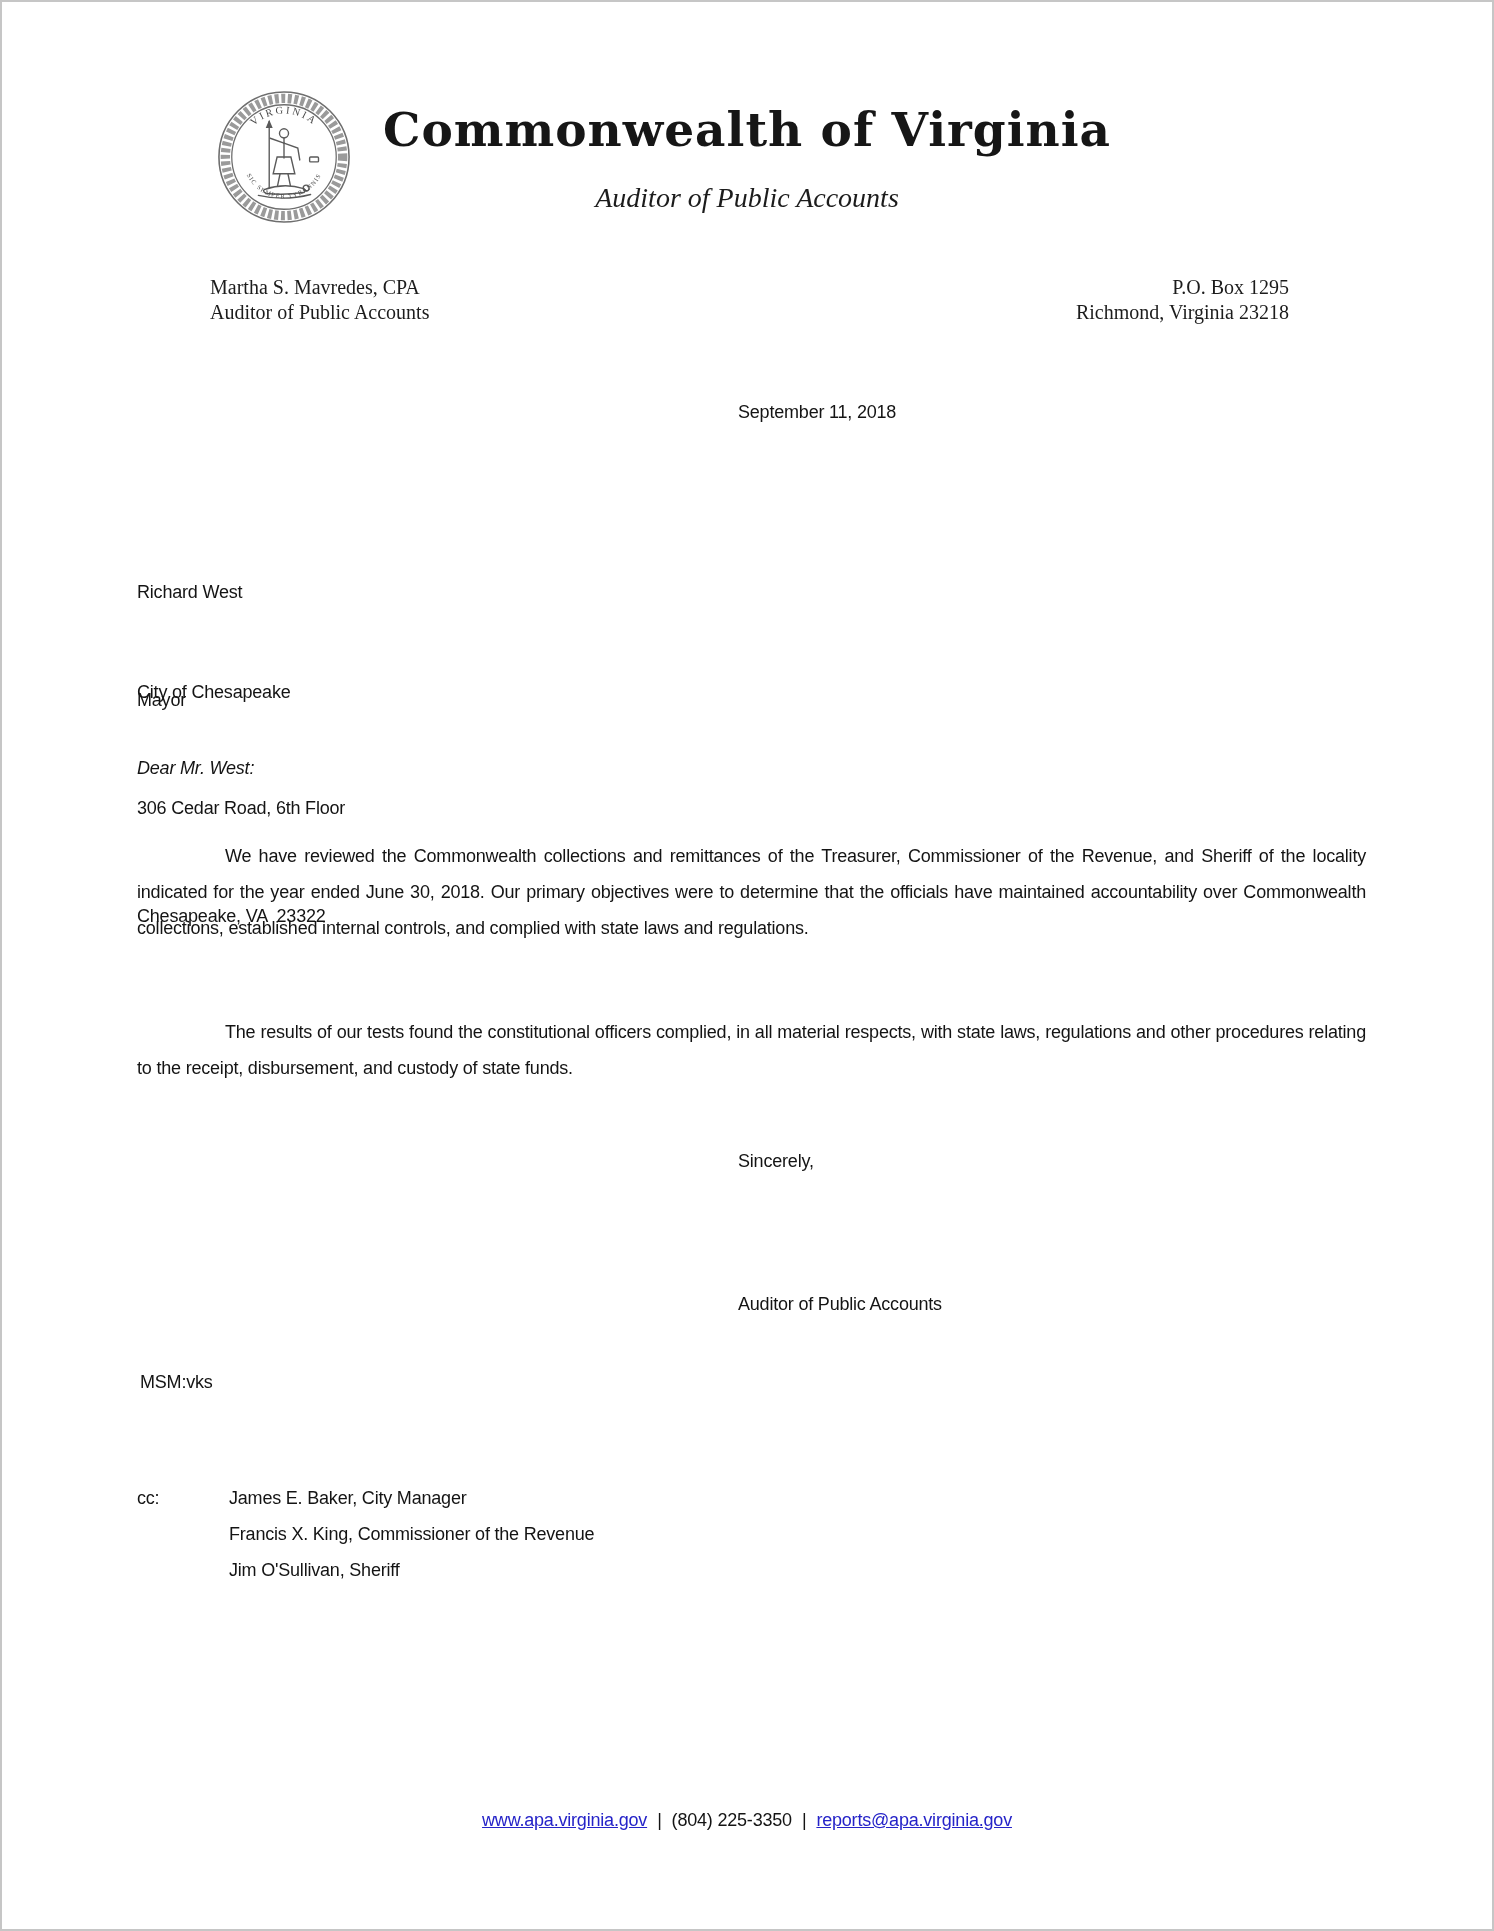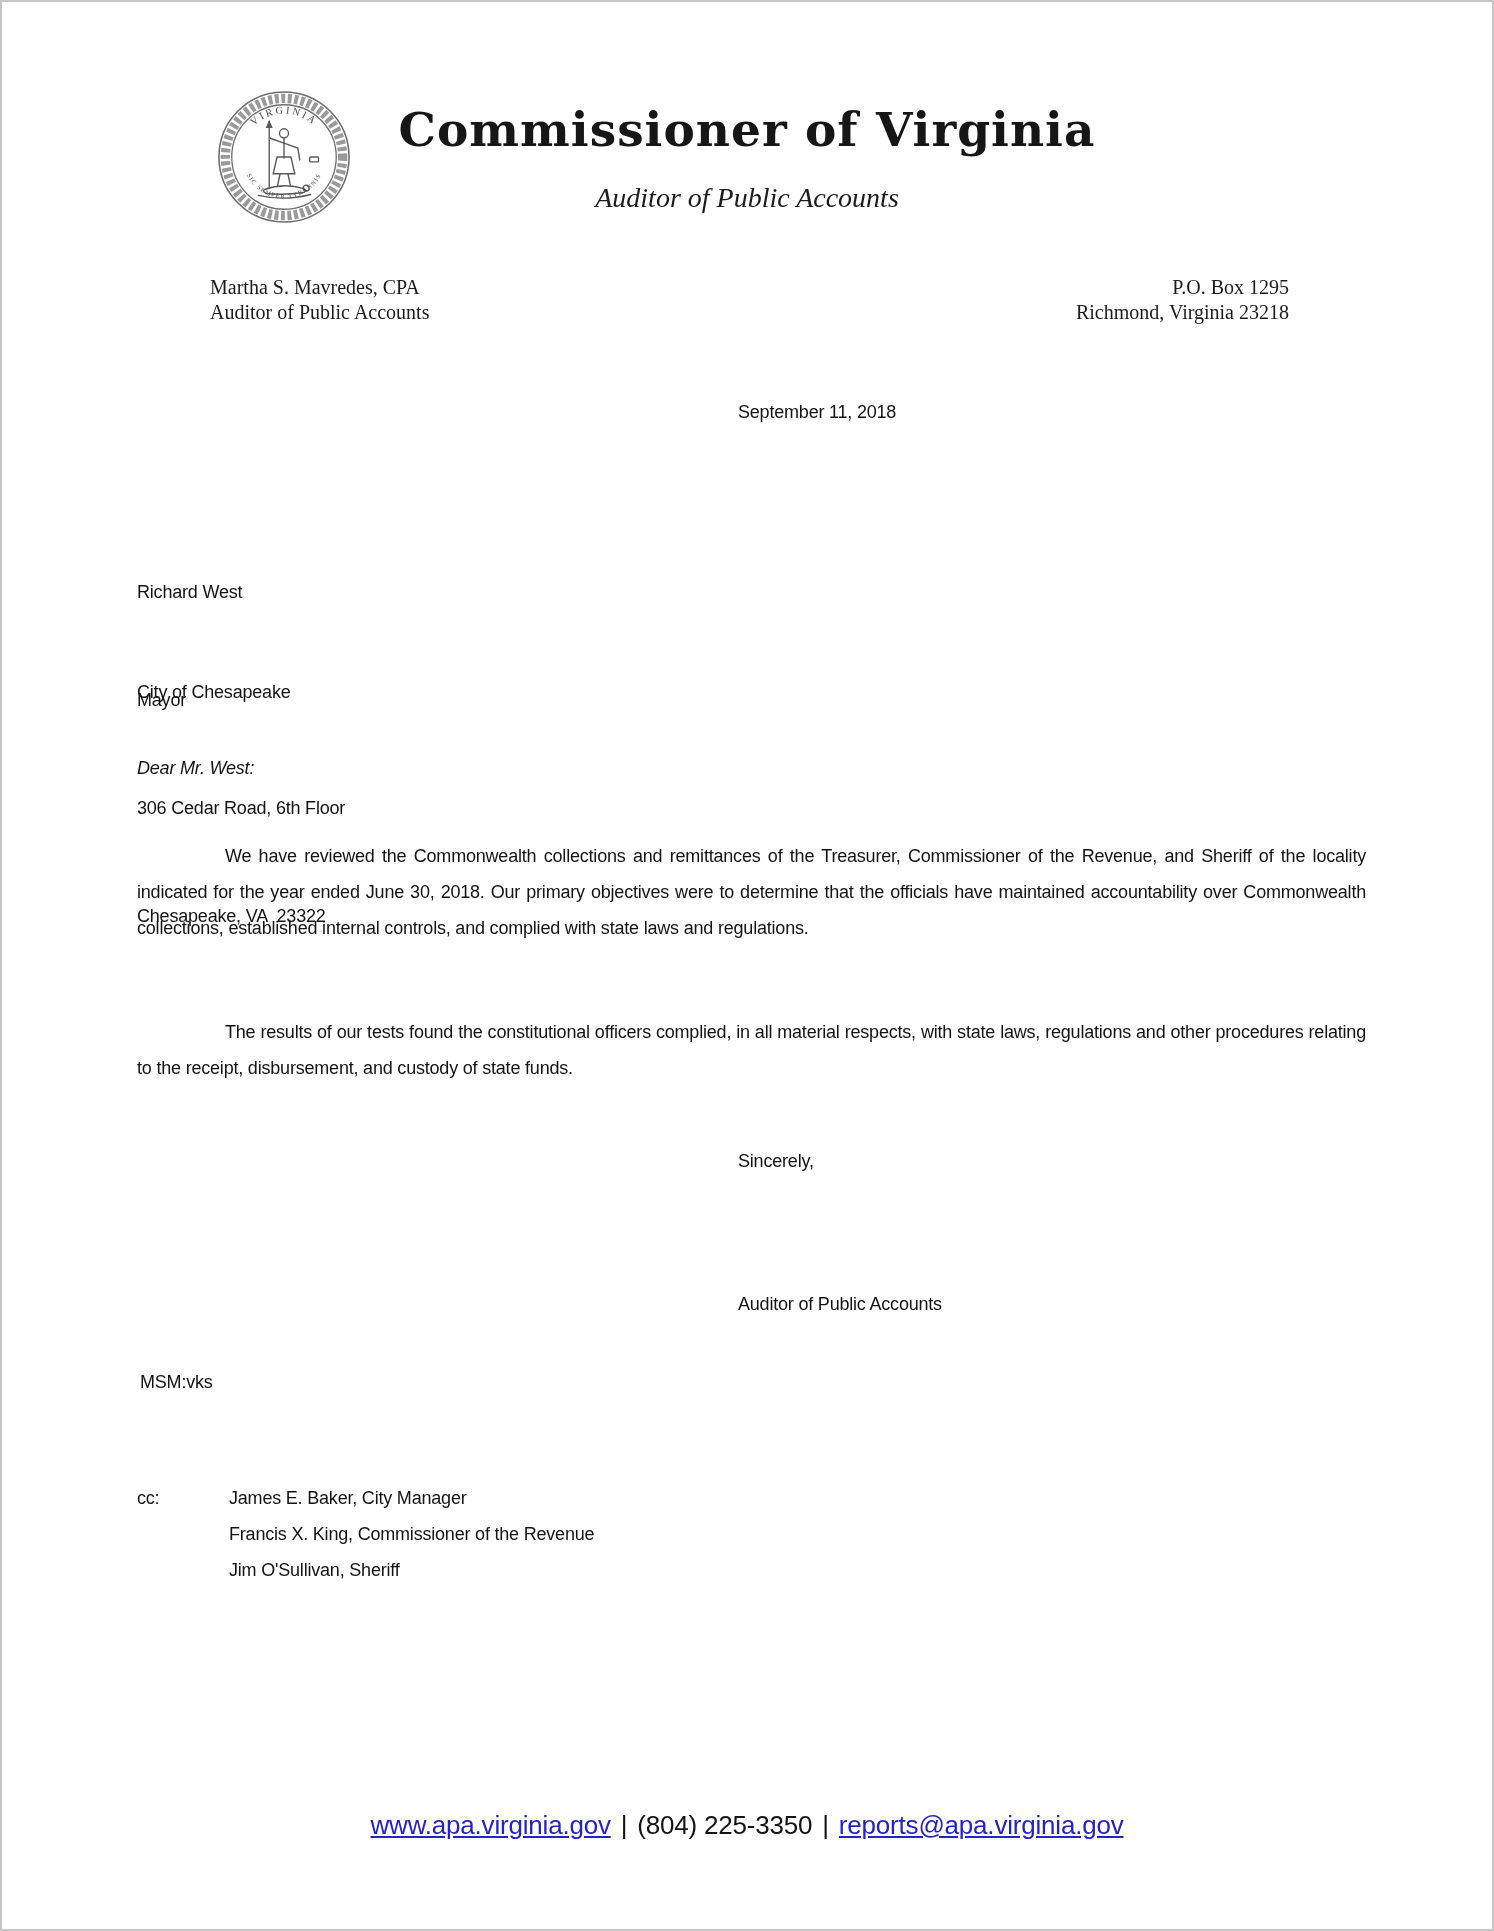--- a/index.html
+++ b/index.html
@@ -54,21 +54,21 @@
   .closing{position:absolute;left:736px;top:1141px;}
   .sig-title{position:absolute;left:736px;top:1284px;}
   .initials{position:absolute;left:138px;top:1362px;}
   .cc-block{position:absolute;left:135px;top:1478px;}
   .cc-label{position:absolute;left:0;top:0;}
   .cc-names{margin-left:92px;}
   .cc-names div{white-space:pre-wrap;}
   
   .footer{
     position:absolute;left:0;top:1808px;width:100%;
-    text-align:center;font-size:26px;letter-spacing:-0.2px;
+    text-align:center;font-size:18px;letter-spacing:-0.2px;
     color:#141414;
   }
   .footer a{color:#2523c8;text-decoration:underline;cursor:pointer;}
   .footer .sep{color:#141414;margin:0 10px;}
   
   .seal-wrap svg{width:100%;height:100%;}
 </style>
 </head>
 <body>
 
@@ -104,21 +104,21 @@
         <text font-family="Liberation Serif, serif" font-size="10.5" letter-spacing="2.5" fill="#4a4a4a" stroke="none">
           <textPath href="#arcTop" startOffset="50%" text-anchor="middle">VIRGINIA</textPath>
         </text>
         <text font-family="Liberation Serif, serif" font-size="6.5" letter-spacing="1.2" fill="#4a4a4a" stroke="none">
           <textPath href="#arcBottom" startOffset="50%" text-anchor="middle">SIC SEMPER TYRANNIS</textPath>
         </text>
       </g>
     </svg>
   </div>
 
-  <div class="org-title">Commissioner of Virginia</div>
+  <div class="org-title">Commonwealth of Virginia</div>
   <div class="org-subtitle">Auditor of Public Accounts</div>
 
   <div class="hdr-block hdr-left">
     <div>Martha S. Mavredes, CPA</div>
     <div>Auditor of Public Accounts</div>
   </div>
 
   <div class="hdr-block hdr-right">
     <div>P.O. Box 1295</div>
     <div>Richmond, Virginia 23218</div>

